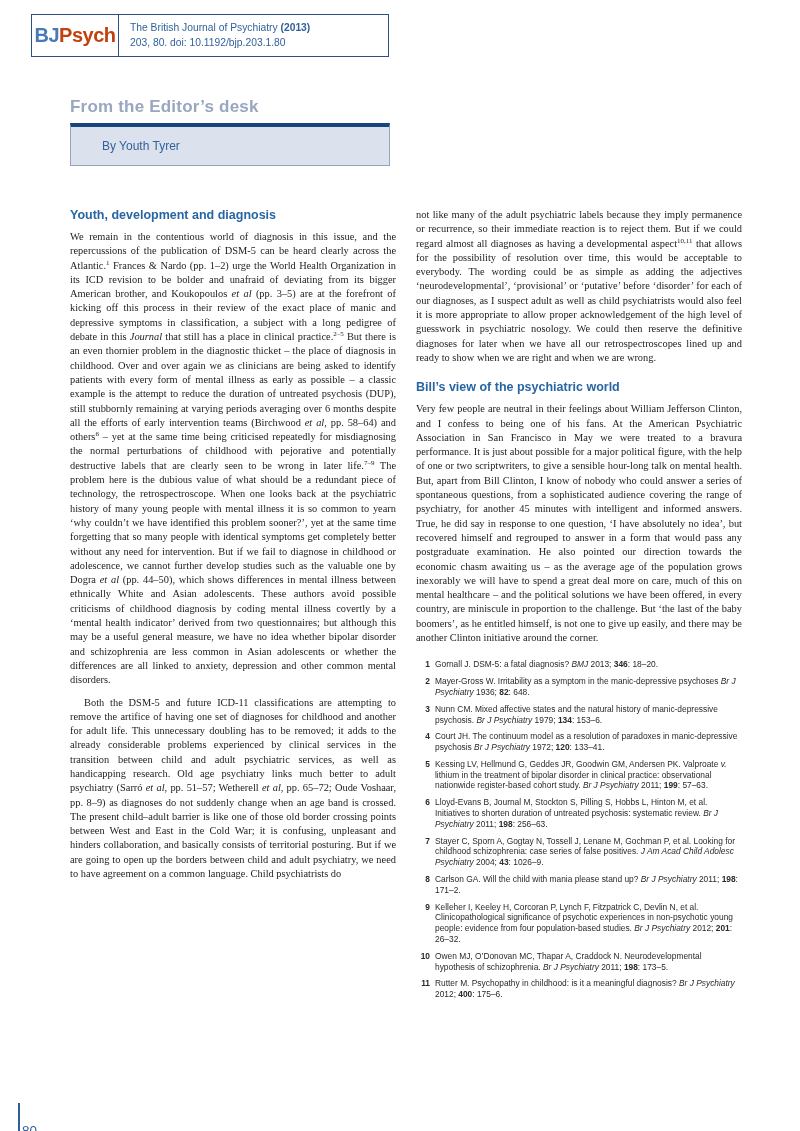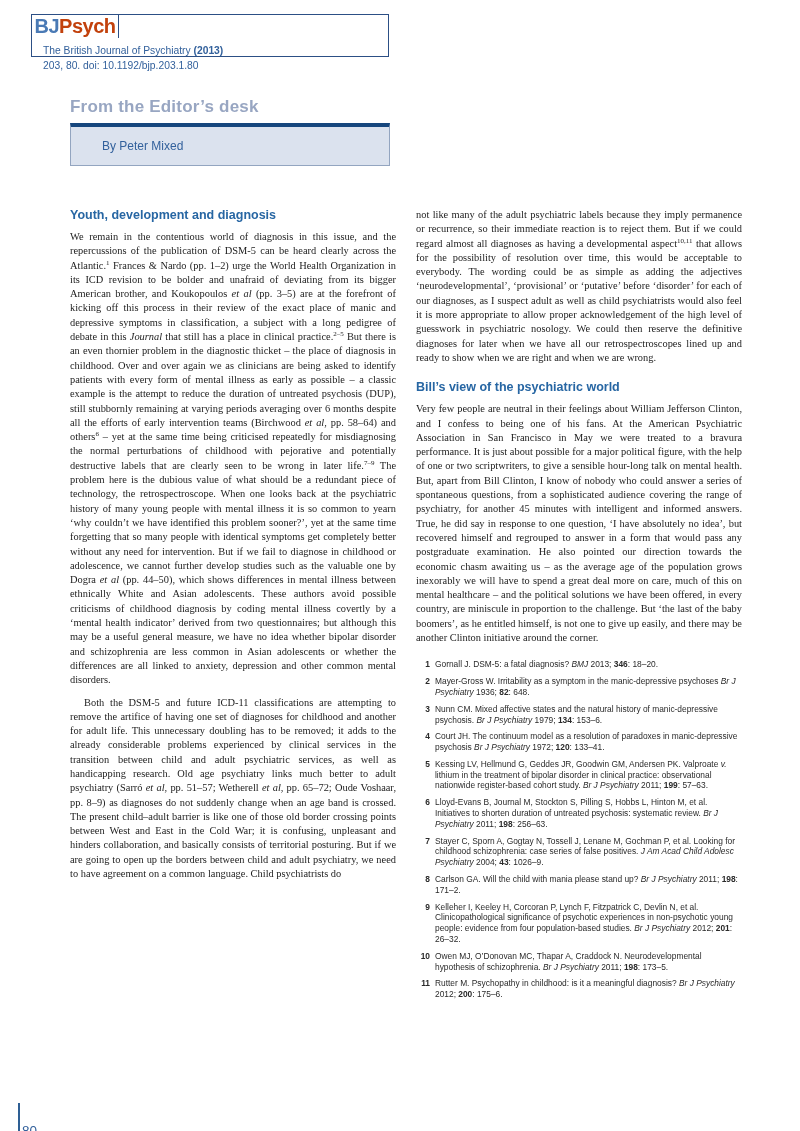--- a/index.html
+++ b/index.html
@@ -1,21 +1,21 @@
 <!DOCTYPE html>
 <html><head>
 <meta charset="utf-8">
 <style>
   html,body{margin:0;padding:0;background:#ffffff;}
   .page{position:relative;width:800px;height:1131px;background:#ffffff;overflow:hidden;
         font-family:"Liberation Sans","DejaVu Sans",sans-serif;}
 
   
   .header-box{position:absolute;left:31px;top:14px;width:356px;height:41px;
-              border:1px solid #2c4f85;display:flex;align-items:stretch;background:#fff;flex-direction:column;}
+              border:1px solid #2c4f85;display:flex;align-items:stretch;background:#fff;}
   .logo-cell{width:86px;display:flex;align-items:center;justify-content:center;
              border-right:1px solid #2c4f85;font-weight:bold;font-size:20px;letter-spacing:-0.5px;}
   .logo-bj{color:#4a7ab5;}
   .logo-psych{color:#c2410c;}
   .journal-cell{flex:1;padding:5px 10px 4px 11px;font-size:10.3px;line-height:15px;color:#33619c;}
   .jbold{font-weight:bold;}
 
   
   .page-title{position:absolute;left:70px;top:97px;font-size:17px;font-weight:bold;
               color:#98a6c2;letter-spacing:0.2px;}
@@ -60,21 +60,21 @@
         <span class="logo-psych">Psych</span>
     </div>
     <div class="journal-cell">
       <div><span>The British Journal of Psychiatry </span><span class="jbold">(2013)</span></div>
       <div>203, 80. doi: 10.1192/bjp.203.1.80</div>
     </div>
   </div>
 
   <div class="page-title">From the Editor’s desk</div>
   <div class="byline-box">
-    <div class="byline">By Peter Mixed</div>
+    <div class="byline">By Youth Tyrer</div>
   </div>
 
   <div class="columns">
     <div class="col">
       <h2 class="sec-h">Youth, development and diagnosis</h2>
       <p class="body-p"><span>We remain in the contentious world of diagnosis in this issue, and the repercussions of the publication of DSM-5 can be heard clearly across the Atlantic.</span><sup>1</sup><span> Frances &amp; Nardo (pp. 1–2) urge the World Health Organization in its ICD revision to be bolder and unafraid of deviating from its bigger American brother, and Koukopoulos </span><span class="it">et al</span><span> (pp. 3–5) are at the forefront of kicking off this process in their review of the exact place of manic and depressive symptoms in classification, a subject with a long pedigree of debate in this </span><span class="it">Journal</span><span> that still has a place in clinical practice.</span><sup>2–5</sup><span> But there is an even thornier problem in the diagnostic thicket – the place of diagnosis in childhood. Over and over again we as clinicians are being asked to identify patients with every form of mental illness as early as possible – a classic example is the attempt to reduce the duration of untreated psychosis (DUP), still stubbornly remaining at varying periods averaging over 6 months despite all the efforts of early intervention teams (Birchwood </span><span class="it">et al</span><span>, pp. 58–64) and others</span><sup>6</sup><span> – yet at the same time being criticised repeatedly for misdiagnosing the normal perturbations of childhood with pejorative and potentially destructive labels that are clearly seen to be wrong in later life.</span><sup>7–9</sup><span> The problem here is the dubious value of what should be a redundant piece of technology, the retrospectroscope. When one looks back at the psychiatric history of many young people with mental illness it is so common to yearn ‘why couldn’t we have identified this problem sooner?’, yet at the same time forgetting that so many people with identical symptoms get completely better without any need for intervention. But if we fail to diagnose in childhood or adolescence, we cannot further develop studies such as the valuable one by Dogra </span><span class="it">et al</span><span> (pp. 44–50), which shows differences in mental illness between ethnically White and Asian adolescents. These authors avoid possible criticisms of childhood diagnosis by coding mental illness covertly by a ‘mental health indicator’ derived from two questionnaires; but although this may be a useful general measure, we have no idea whether bipolar disorder and schizophrenia are less common in Asian adolescents or whether the differences are all linked to anxiety, depression and other common mental disorders.</span></p>
       <p class="body-p indent"><span>Both the DSM-5 and future ICD-11 classifications are attempting to remove the artifice of having one set of diagnoses for childhood and another for adult life. This unnecessary doubling has to be removed; it adds to the already considerable problems experienced by clinical services in the transition between child and adult psychiatric services, as well as handicapping research. Old age psychiatry links much better to adult psychiatry (Sarró </span><span class="it">et al</span><span>, pp. 51–57; Wetherell </span><span class="it">et al</span><span>, pp. 65–72; Oude Voshaar, pp. 8–9) as diagnoses do not suddenly change when an age band is crossed. The present child–adult barrier is like one of those old border crossing points between West and East in the Cold War; it is confusing, unpleasant and hinders collaboration, and basically consists of territorial posturing. But if we are going to open up the borders between child and adult psychiatry, we need to have agreement on a common language. Child psychiatrists do</span></p>
     </div>
     <div class="col">
       <p class="body-p"><span>not like many of the adult psychiatric labels because they imply permanence or recurrence, so their immediate reaction is to reject them. But if we could regard almost all diagnoses as having a developmental aspect</span><sup>10,11</sup><span> that allows for the possibility of resolution over time, this would be acceptable to everybody. The wording could be as simple as adding the adjectives ‘neurodevelopmental’, ‘provisional’ or ‘putative’ before ‘disorder’ for each of our diagnoses, as I suspect adult as well as child psychiatrists would also feel it is more appropriate to allow proper acknowledgement of the high level of guesswork in psychiatric nosology. We could then reserve the definitive diagnoses for later when we have all our retrospectroscopes lined up and ready to show when we are right and when we are wrong.</span></p>
@@ -117,21 +117,21 @@
         <div class="ref">
             <span class="ref-num">9</span>
             <span class="ref-text"><span>Kelleher I, Keeley H, Corcoran P, Lynch F, Fitzpatrick C, Devlin N, et al. Clinicopathological significance of psychotic experiences in non-psychotic young people: evidence from four population-based studies. </span><span class="it">Br J Psychiatry</span><span> 2012; </span><span class="bd">201</span><span>: 26–32.</span></span>
           </div>
         <div class="ref">
             <span class="ref-num">10</span>
             <span class="ref-text"><span>Owen MJ, O’Donovan MC, Thapar A, Craddock N. Neurodevelopmental hypothesis of schizophrenia. </span><span class="it">Br J Psychiatry</span><span> 2011; </span><span class="bd">198</span><span>: 173–5.</span></span>
           </div>
         <div class="ref">
             <span class="ref-num">11</span>
-            <span class="ref-text"><span>Rutter M. Psychopathy in childhood: is it a meaningful diagnosis? </span><span class="it">Br J Psychiatry</span><span> 2012; </span><span class="bd">200</span><span>: 175–6.</span></span>
+            <span class="ref-text"><span>Rutter M. Psychopathy in childhood: is it a meaningful diagnosis? </span><span class="it">Br J Psychiatry</span><span> 2012; </span><span class="bd">400</span><span>: 175–6.</span></span>
           </div>
       </div>
     </div>
   </div>
 
   <div class="page-num">80</div>
   <div class="footer-rule"></div>
 
 </div>
 

